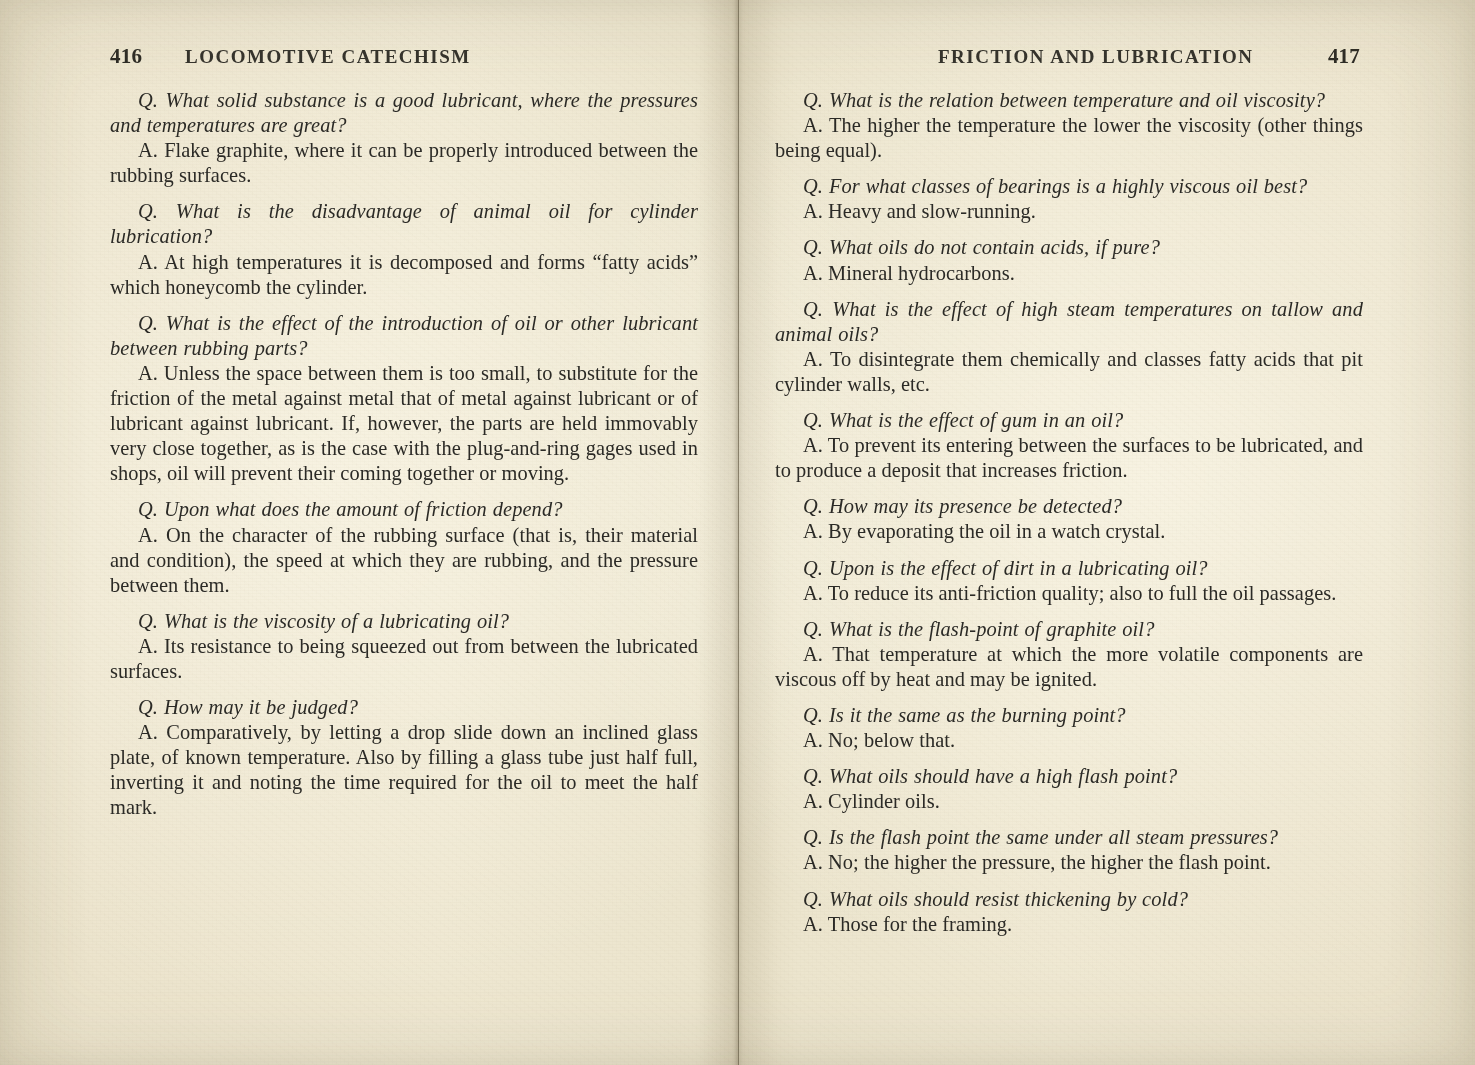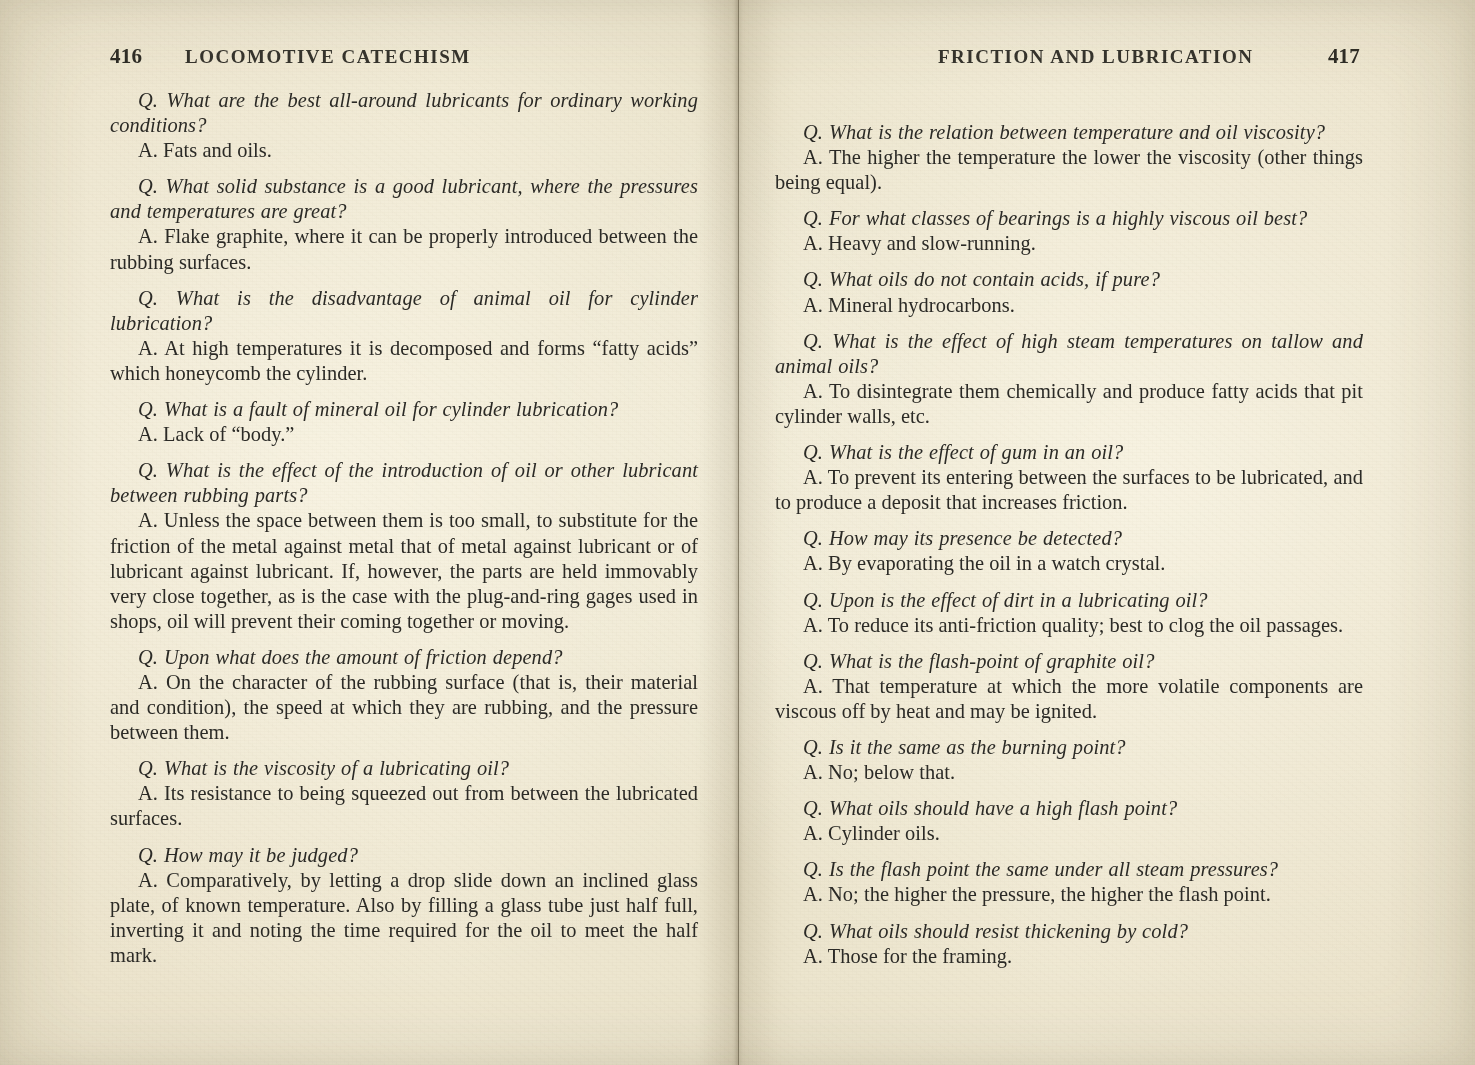--- a/index.html
+++ b/index.html
@@ -119,21 +119,21 @@
   .leaf.left .head-title { margin-left: 43px; }
   .leaf.right .head-row { justify-content: flex-start; }
   .leaf.right .head-title { margin-left: 163px; }
   .leaf.right .folio { margin-left: auto; }
 
   .column {
     position: absolute;
     top: 88px;
   }
   .leaf.left .column  { left: 110px; width: 588px; }
-  .leaf.right .column { left: 37px;  width: 588px; margin-top: 32px; }
+  .leaf.right .column { left: 37px;  width: 588px; }
 
   .qa-block { margin-bottom: 11px; }
   .qa-block:last-child { margin-bottom: 0; }
 
   p.line-set {
     margin: 0;
     font-size: 20.4px;
     line-height: 25.1px;
     text-align: justify;
     text-indent: 28px;
@@ -161,34 +161,26 @@
 
   <div class="leaf left">
     <div class="running-head">
       <div class="head-row">
         <span class="folio">416</span>
         <span class="head-title">LOCOMOTIVE CATECHISM</span>
       </div>
     </div>
     <div class="column" id="left-column">
         <div class="qa-block">
-          <p class="line-set q">Q. What are the best all-around lubricants for ordinary working conditions?</p>
-          <p class="line-set a">A. Fats and oils.</p>
-        </div>
-        <div class="qa-block">
           <p class="line-set q">Q. What solid substance is a good lubricant, where the pressures and temperatures are great?</p>
           <p class="line-set a">A. Flake graphite, where it can be properly introduced between the rubbing surfaces.</p>
         </div>
         <div class="qa-block">
           <p class="line-set q">Q. What is the disadvantage of animal oil for cylinder lubrication?</p>
           <p class="line-set a">A. At high temperatures it is decomposed and forms “fatty acids” which honeycomb the cylinder.</p>
-        </div>
-        <div class="qa-block">
-          <p class="line-set q">Q. What is a fault of mineral oil for cylinder lubrication?</p>
-          <p class="line-set a">A. Lack of “body.”</p>
         </div>
         <div class="qa-block">
           <p class="line-set q">Q. What is the effect of the introduction of oil or other lubricant between rubbing parts?</p>
           <p class="line-set a">A. Unless the space between them is too small, to substitute for the friction of the metal against metal that of metal against lubricant or of lubricant against lubricant. If, however, the parts are held immovably very close together, as is the case with the plug-and-ring gages used in shops, oil will prevent their coming together or moving.</p>
         </div>
         <div class="qa-block">
           <p class="line-set q">Q. Upon what does the amount of friction depend?</p>
           <p class="line-set a">A. On the character of the rubbing surface (that is, their material and condition), the speed at which they are rubbing, and the pressure between them.</p>
         </div>
         <div class="qa-block">
@@ -217,33 +209,33 @@
         <div class="qa-block">
           <p class="line-set q">Q. For what classes of bearings is a highly viscous oil best?</p>
           <p class="line-set a">A. Heavy and slow-running.</p>
         </div>
         <div class="qa-block">
           <p class="line-set q">Q. What oils do not contain acids, if pure?</p>
           <p class="line-set a">A. Mineral hydrocarbons.</p>
         </div>
         <div class="qa-block">
           <p class="line-set q">Q. What is the effect of high steam temperatures on tallow and animal oils?</p>
-          <p class="line-set a">A. To disintegrate them chemically and produce fatty acids that pit cylinder walls, etc.</p>
+          <p class="line-set a">A. To disintegrate them chemically and classes fatty acids that pit cylinder walls, etc.</p>
         </div>
         <div class="qa-block">
           <p class="line-set q">Q. What is the effect of gum in an oil?</p>
           <p class="line-set a">A. To prevent its entering between the surfaces to be lubricated, and to produce a deposit that increases friction.</p>
         </div>
         <div class="qa-block">
           <p class="line-set q">Q. How may its presence be detected?</p>
           <p class="line-set a">A. By evaporating the oil in a watch crystal.</p>
         </div>
         <div class="qa-block">
           <p class="line-set q">Q. Upon is the effect of dirt in a lubricating oil?</p>
-          <p class="line-set a">A. To reduce its anti-friction quality; best to clog the oil passages.</p>
+          <p class="line-set a">A. To reduce its anti-friction quality; also to full the oil passages.</p>
         </div>
         <div class="qa-block">
           <p class="line-set q">Q. What is the flash-point of graphite oil?</p>
           <p class="line-set a">A. That temperature at which the more volatile components are viscous off by heat and may be ignited.</p>
         </div>
         <div class="qa-block">
           <p class="line-set q">Q. Is it the same as the burning point?</p>
           <p class="line-set a">A. No; below that.</p>
         </div>
         <div class="qa-block">

